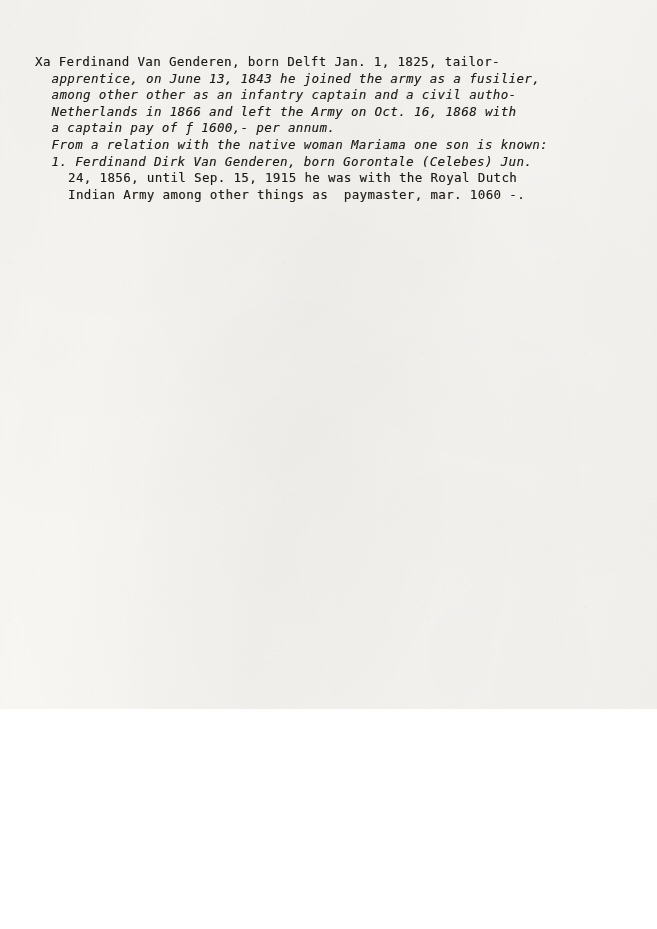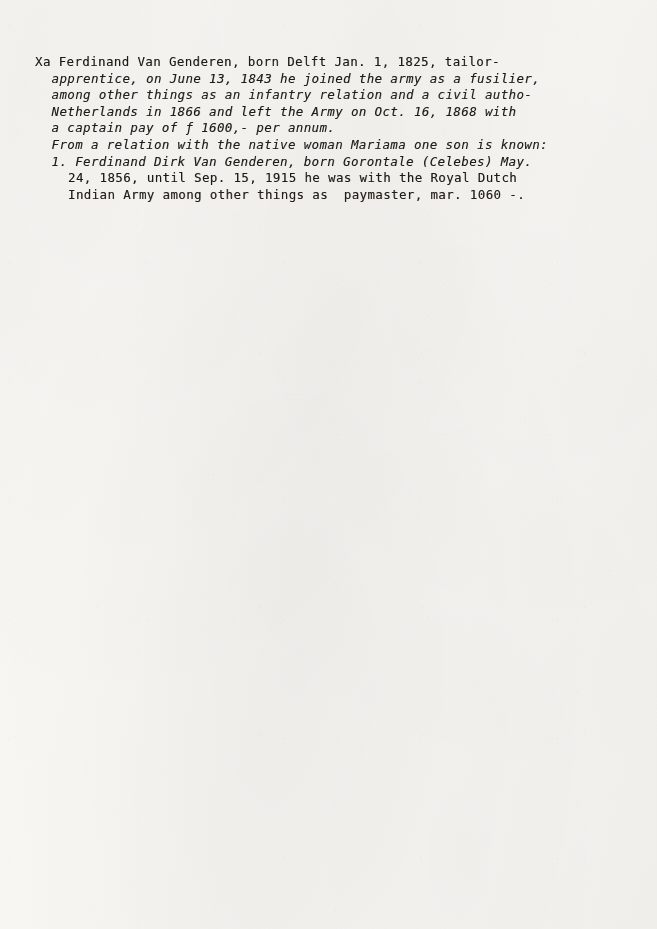--- a/index.html
+++ b/index.html
@@ -9,21 +9,21 @@
   body {
     width: 657px;
     height: 929px;
     background: #ffffff;
     font-family: "DejaVu Sans Mono", "Liberation Mono", monospace;
   }
 
   .page {
     position: relative;
     width: 657px;
-    height: 929px;
+    height: 709px;
     overflow: hidden;
     background:
       radial-gradient(ellipse at 18% 12%, rgba(0,0,0,0.018) 0%, rgba(0,0,0,0) 55%),
       radial-gradient(ellipse at 82% 30%, rgba(0,0,0,0.016) 0%, rgba(0,0,0,0) 60%),
       radial-gradient(ellipse at 45% 72%, rgba(0,0,0,0.020) 0%, rgba(0,0,0,0) 62%),
       radial-gradient(ellipse at 70% 92%, rgba(0,0,0,0.014) 0%, rgba(0,0,0,0) 58%),
       linear-gradient(102deg, #f4f3f0 0%, #f7f6f3 22%, #f3f2ef 48%, #f6f5f2 70%, #f1f0ed 100%);
   }
 
   
@@ -73,24 +73,24 @@
 </head>
 <body>
 
 <div class="page">
   <div class="grain"></div>
 
   <div class="typed-block">
 
     <div class="line">Xa Ferdinand Van Genderen, born Delft Jan. 1, 1825, tailor-</div>
     <div class="line indent-1">apprentice, on June 13, 1843 he joined the army as a fusilier,</div>
-    <div class="line indent-1">among other things as an infantry relation and a civil autho-</div>
+    <div class="line indent-1">among other other as an infantry captain and a civil autho-</div>
     <div class="line indent-1">Netherlands in 1866 and left the Army on Oct. 16, 1868 with</div>
     <div class="line indent-1">a captain pay of ƒ 1600,- per annum.</div>
 
     <div class="line indent-1">From a relation with the native woman Mariama one son is known:</div>
 
-    <div class="line indent-1">1. Ferdinand Dirk Van Genderen, born Gorontale (Celebes) May.</div>
+    <div class="line indent-1">1. Ferdinand Dirk Van Genderen, born Gorontale (Celebes) Jun.</div>
     <div class="line indent-2">24, 1856, until Sep. 15, 1915 he was with the Royal Dutch</div>
     <div class="line indent-2">Indian Army among other things as  paymaster, mar. 1060 -.</div>
 
   </div>
 </div>
 
 </body></html>

